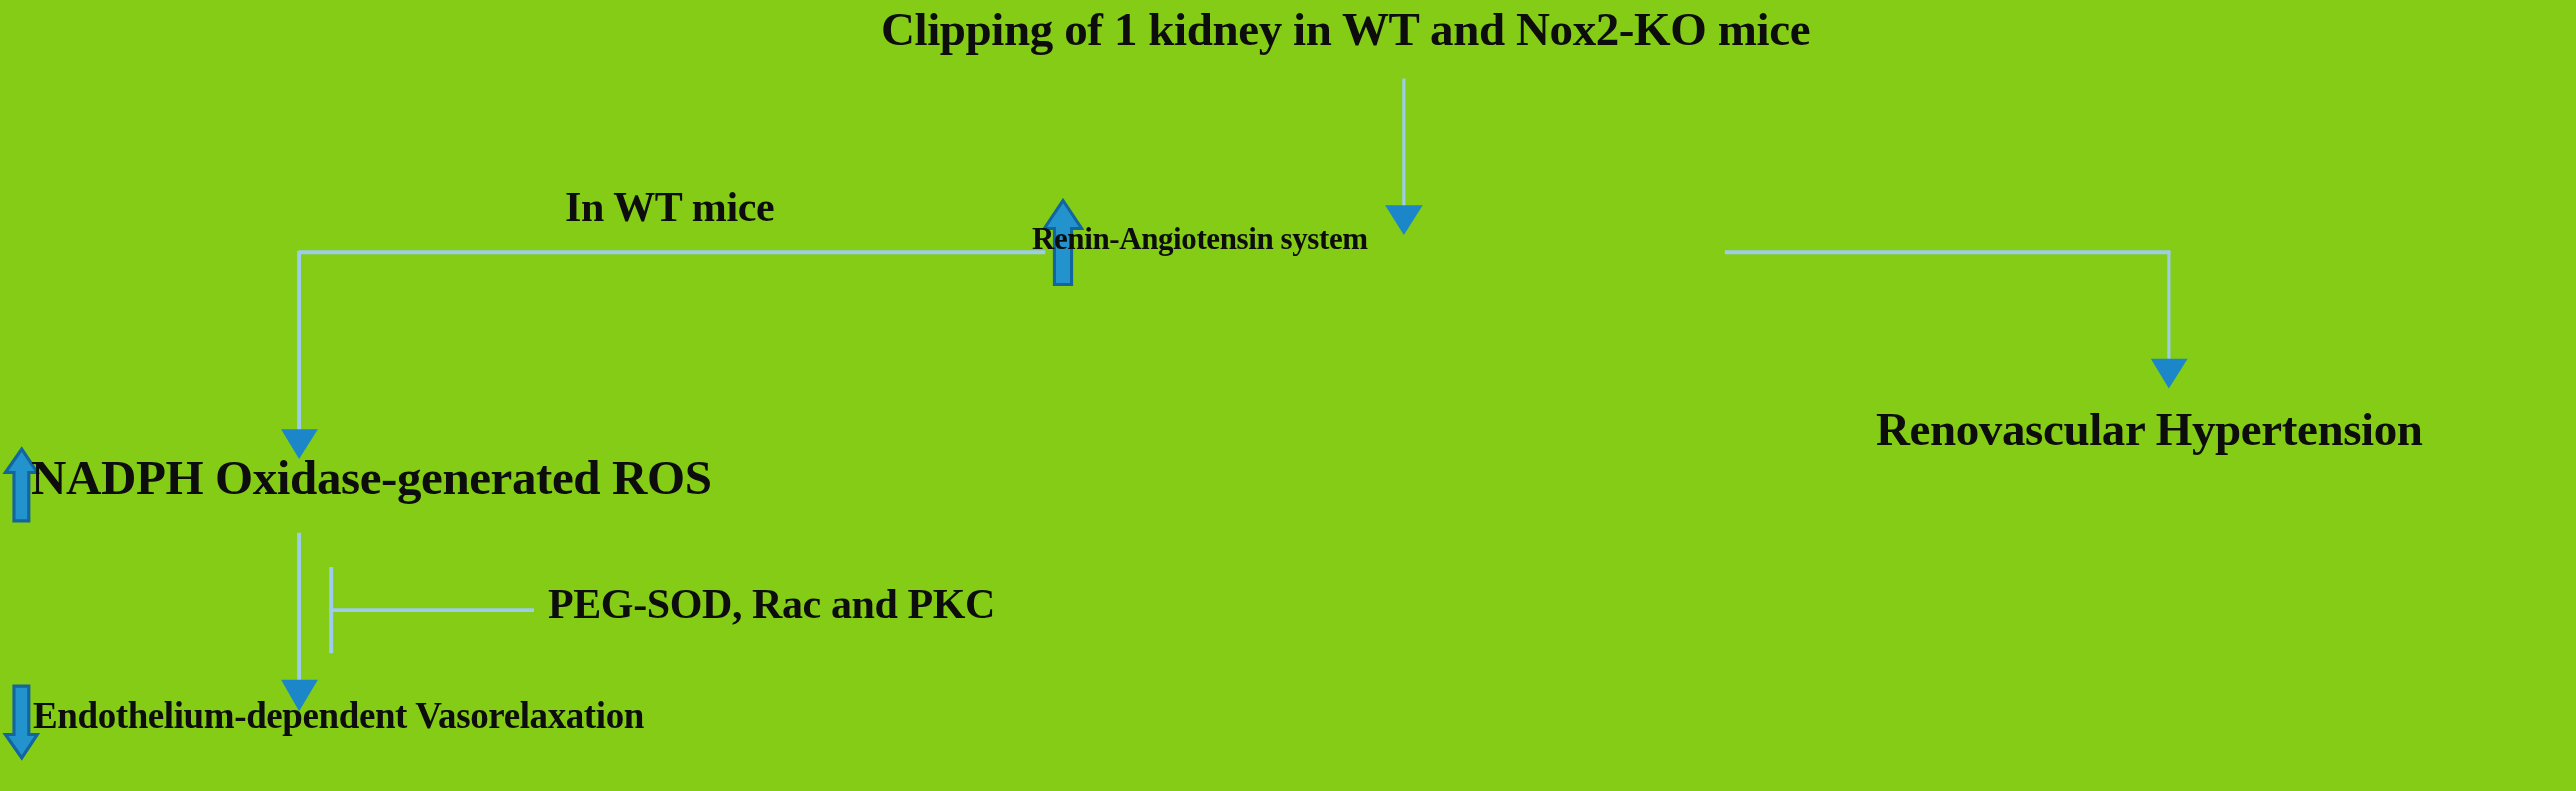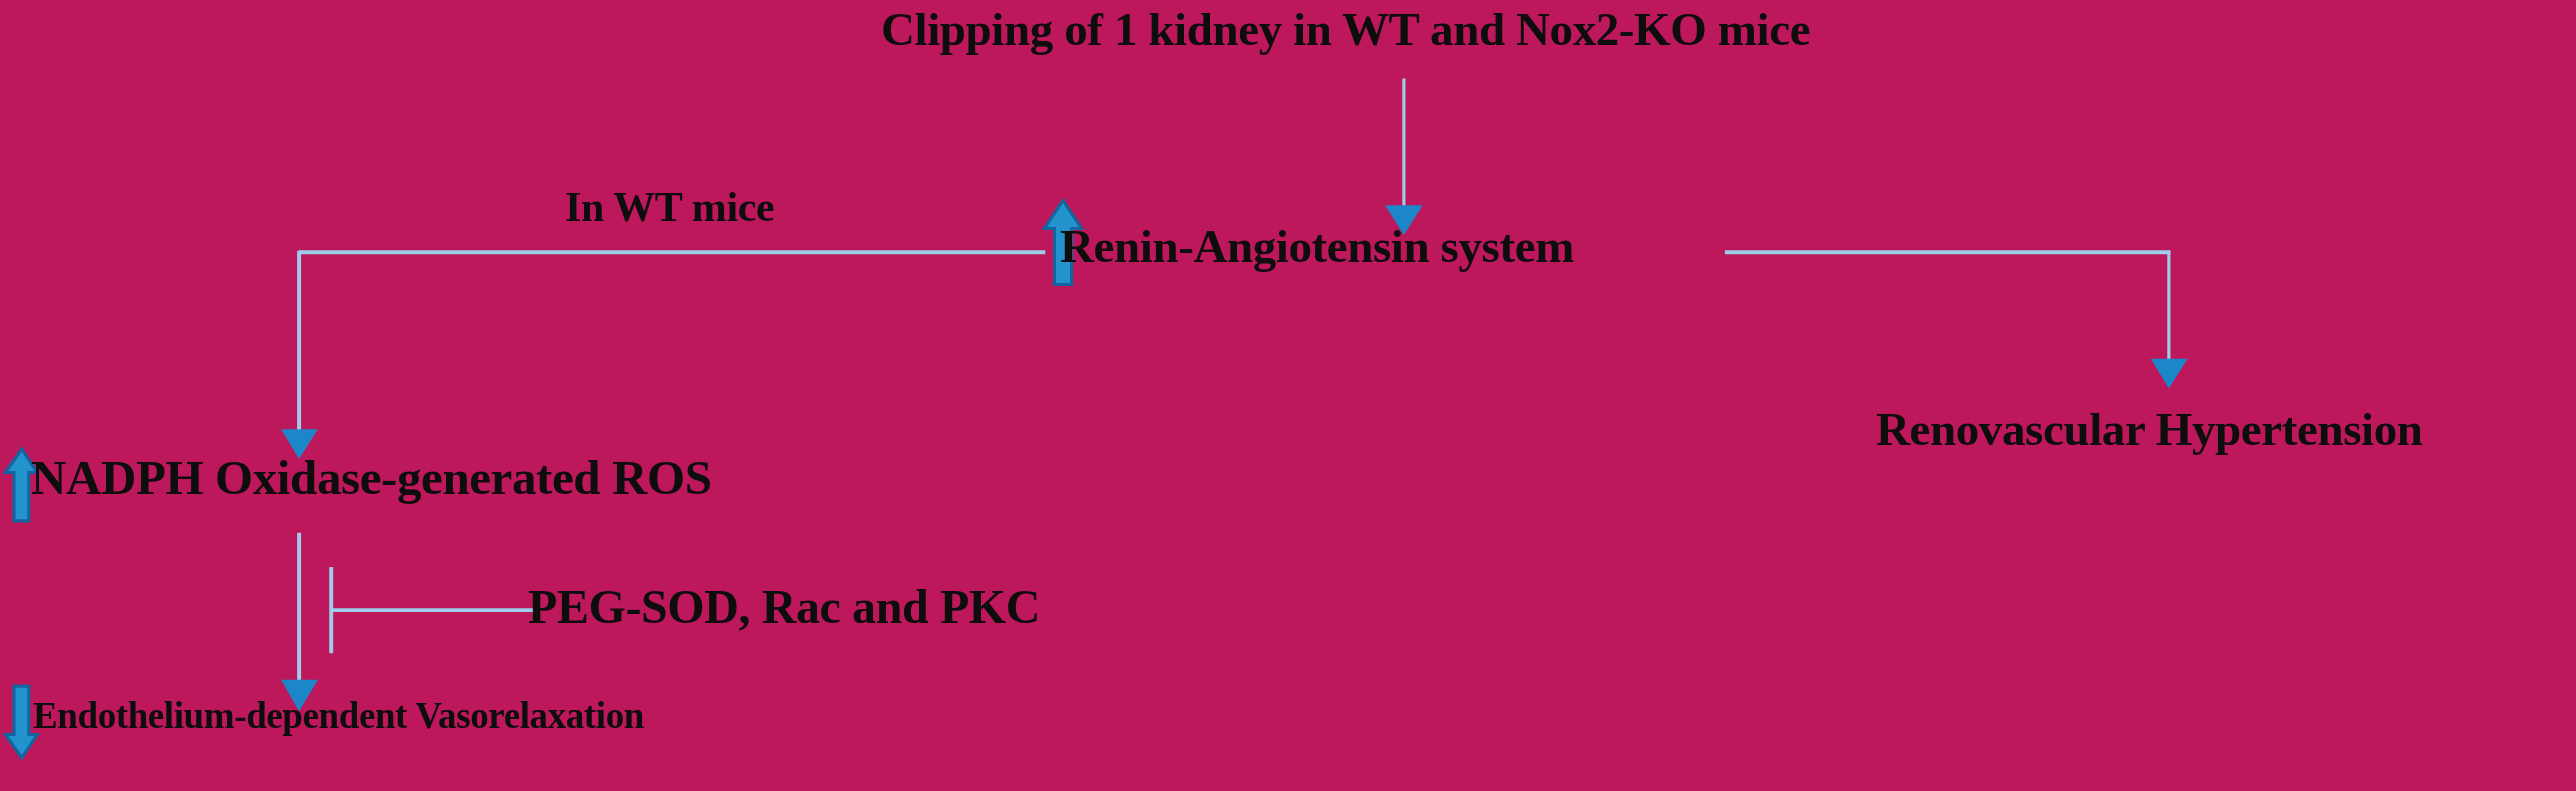--- a/index.html
+++ b/index.html
@@ -8,62 +8,62 @@
     padding: 0;
     background: #ffffff;
   }
   body {
     font-family: "Liberation Serif", "DejaVu Serif", serif;
   }
   #diagram-root {
     position: relative;
     width: 2576px;
     height: 792px;
-    background: #be185d;
+    background: #84cc16;
     overflow: hidden;
   }
   .node-label {
     position: absolute;
     font-family: "Liberation Serif", "DejaVu Serif", serif;
     font-weight: bold;
     color: #0d0d0d;
     white-space: nowrap;
     line-height: 1.0;
     letter-spacing: -0.4px;
   }
   #title-label {
     left: 881px;
     top: 6.3px;
     font-size: 47px;
   }
   #renin-label {
-    left: 1060px;
+    left: 1032px;
     top: 223px;
-    font-size: 47px;
+    font-size: 31px;
   }
   #in-wt-mice-label {
     left: 565px;
     top: 186px;
     font-size: 42px;
   }
   #renovascular-label {
     left: 1832px;
     top: 406px;
     font-size: 47px;
     margin-left: 44px;
   }
   #nadph-label {
     left: 31px;
     top: 453px;
     font-size: 49px;
   }
   #peg-sod-label {
-    left: 528px;
+    left: 548px;
     top: 583px;
-    font-size: 48px;
+    font-size: 42px;
   }
   #endothelium-label {
     left: 33px;
     top: 697px;
     font-size: 37px;
   }
   .connector-svg {
     position: absolute;
     left: 0;
     top: 0;

